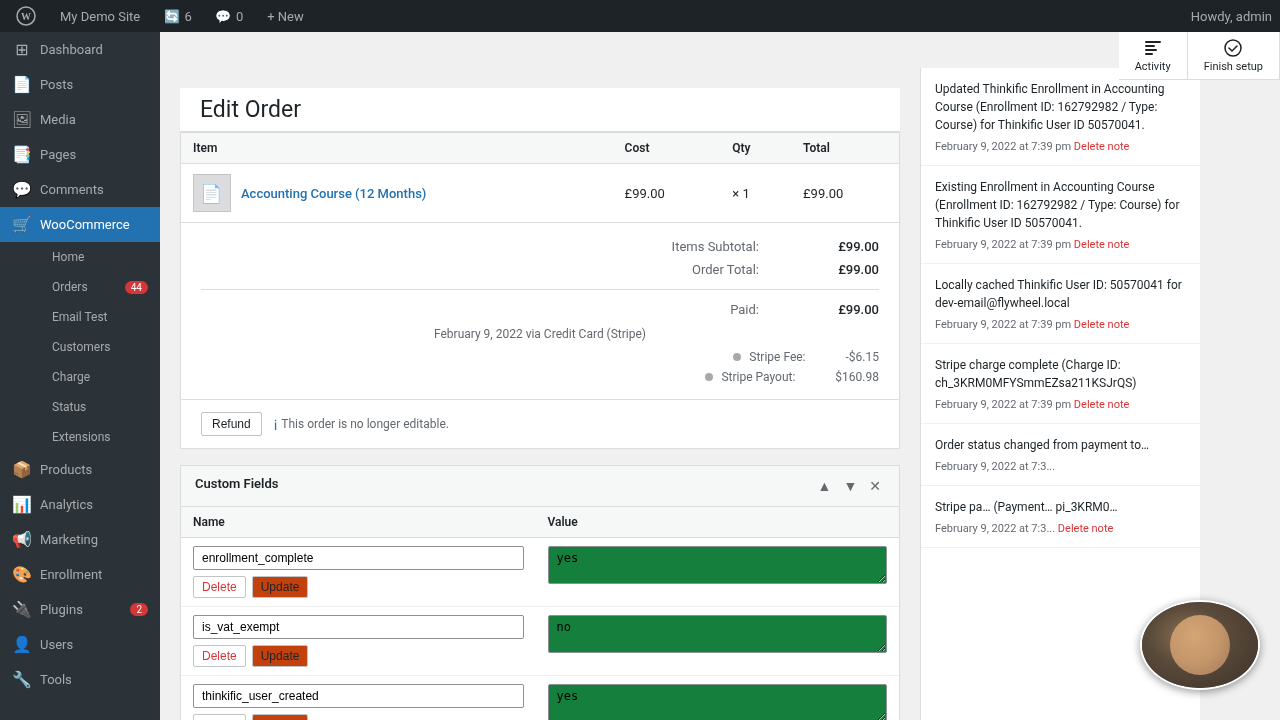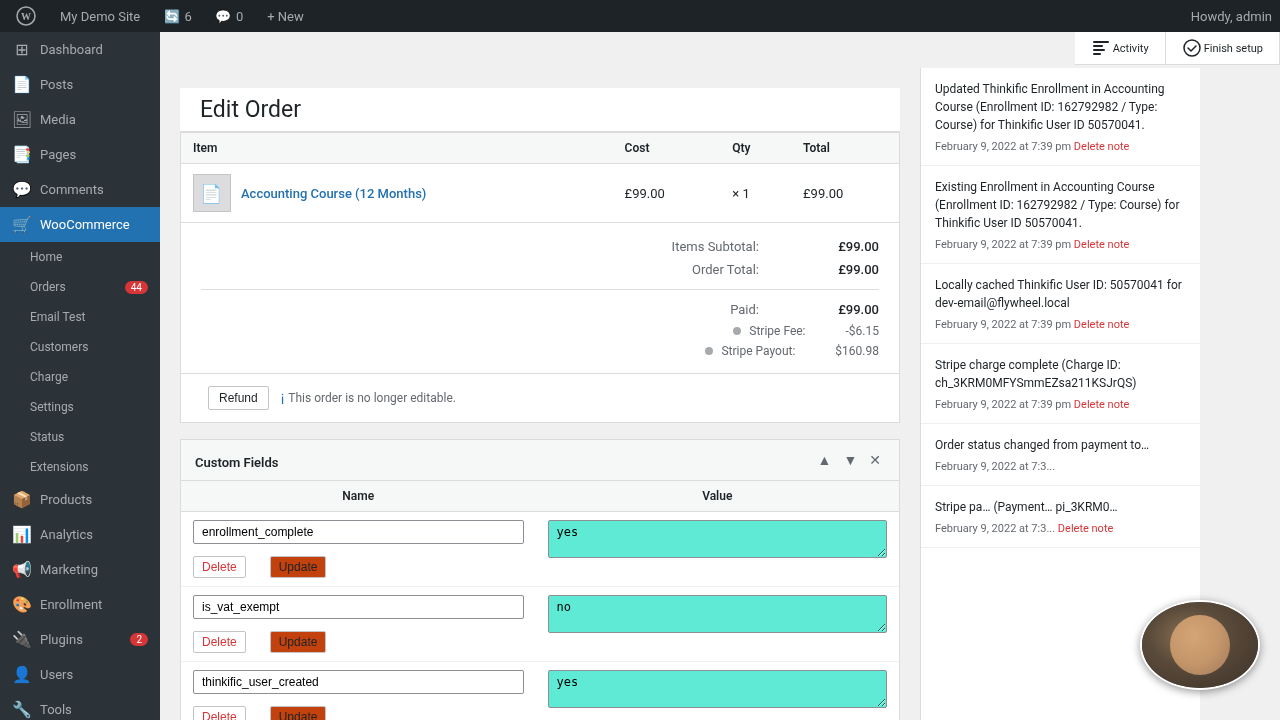--- a/index.html
+++ b/index.html
@@ -45,21 +45,21 @@
       gap: 8px;
       padding: 8px 12px;
       color: #a7aaad;
       cursor: pointer;
       font-size: 13px;
       text-decoration: none;
     }
     .sidebar-item.active { background: #2271b1; color: #fff; }
     .sidebar-item .menu-icon { width: 20px; text-align: center; font-size: 16px; }
     .sidebar-item .badge { background: #d63638; color: #fff; border-radius: 10px; font-size: 10px; padding: 1px 6px; margin-left: auto; }
-    .sidebar-sub { padding-left: 30px; font-size: 12px; }
+    .sidebar-sub { padding-left: 52px; font-size: 12px; }
 
     
     #main {
       margin-left: 160px;
       flex: 1;
       display: flex;
       flex-direction: column;
     }
 
     
@@ -79,21 +79,21 @@
       top: 32px;
       right: 0;
       background: #fff;
       border-bottom: 1px solid #dcdcde;
       display: flex;
       align-items: center;
       z-index: 100;
     }
     .top-action-btn {
       display: flex;
-      flex-direction: row;
+      flex-direction: column;
       align-items: center;
       padding: 6px 16px;
       cursor: pointer;
       border-right: 1px solid #dcdcde;
       font-size: 11px;
       color: #1d2327;
       gap: 2px;
     }
     .top-action-btn svg { width: 20px; height: 20px; }
 
@@ -157,21 +157,21 @@
     .paid-info { text-align: center; color: #646970; font-size: 12px; padding: 6px 0; }
     .stripe-row { display: flex; justify-content: flex-end; align-items: center; gap: 40px; padding: 3px 0; font-size: 12px; color: #646970; }
     .stripe-icon { display: inline-flex; align-items: center; gap: 4px; }
     .dot { width: 8px; height: 8px; border-radius: 50%; background: #a7aaad; display: inline-block; margin-right: 4px; }
 
     
     .order-actions {
       background: #fff;
       border: 1px solid #dcdcde;
       border-top: none;
-      padding: 12px 27px;
+      padding: 12px 20px;
       display: flex;
       align-items: center;
       gap: 12px;
     }
     .btn-refund {
       background: #fff;
       border: 1px solid #c3c4c7;
       color: #1d2327;
       padding: 4px 10px;
       border-radius: 2px;
@@ -188,39 +188,39 @@
     .not-editable-icon { color: #2271b1; font-size: 14px; }
 
     
     .custom-fields-section {
       background: #fff;
       border: 1px solid #dcdcde;
       margin-top: 16px;
     }
     .section-header {
       display: flex;
-      align-items: flex-end;
+      align-items: flex-start;
       justify-content: space-between;
       padding: 10px 14px;
       border-bottom: 1px solid #dcdcde;
       background: #f6f7f7;
       cursor: pointer;
     }
     .section-header-title { font-weight: 600; font-size: 13px; }
     .section-header-controls { display: flex; gap: 4px; }
     .section-ctrl-btn { background: none; border: none; cursor: pointer; color: #646970; padding: 2px 4px; font-size: 14px; }
 
     .custom-fields-table {
       width: 100%;
       border-collapse: collapse;
     }
     .custom-fields-table th {
       background: #f6f7f7;
       padding: 8px 12px;
-      text-align: center;
+      text-align: left;
       font-weight: 600;
       font-size: 12px;
       border-bottom: 1px solid #dcdcde;
     }
     .cf-row td {
       padding: 8px 12px;
       border-bottom: 1px solid #f0f0f1;
       vertical-align: top;
     }
     .cf-name-input {
@@ -230,25 +230,25 @@
       border-radius: 2px;
       font-size: 12px;
       background: #fff;
     }
     .cf-value-input {
       width: 100%;
       padding: 4px 8px;
       border: 1px solid #8c8f94;
       border-radius: 2px;
       font-size: 12px;
-      background: #5eead4;
+      background: #15803d;
       resize: vertical;
       min-height: 28px;
     }
-    .cf-buttons { display: flex; gap: 24px; margin-top: 12px; }
+    .cf-buttons { display: flex; gap: 6px; margin-top: 6px; }
     .btn-delete {
       background: #fff;
       border: 1px solid #c3c4c7;
       color: #d63638;
       padding: 3px 8px;
       border-radius: 2px;
       cursor: pointer;
       font-size: 12px;
     }
     .btn-update {
@@ -381,23 +381,20 @@
         <span class="badge">44</span>
       </li>
       <li class="sidebar-item sidebar-sub">
         <span>Email Test</span>
       </li>
       <li class="sidebar-item sidebar-sub">
         <span>Customers</span>
       </li>
       <li class="sidebar-item sidebar-sub">
         <span>Charge</span>
-      </li>
-      <li class="sidebar-item sidebar-sub">
-        <span>Settings</span>
       </li>
       <li class="sidebar-item sidebar-sub">
         <span>Status</span>
       </li>
       <li class="sidebar-item sidebar-sub">
         <span>Extensions</span>
       </li>
       <li class="sidebar-item">
         <span class="menu-icon">📦</span>
         <span>Products</span>
@@ -492,20 +489,21 @@
           </div>
           <div class="totals-row">
             <span class="totals-label">Order Total:</span>
             <span class="totals-value">£99.00</span>
           </div>
           <hr class="totals-divider">
           <div class="totals-row">
             <span class="totals-label">Paid:</span>
             <span class="totals-value">£99.00</span>
           </div>
+          <div class="paid-info">February 9, 2022 via Credit Card (Stripe)</div>
           <div class="stripe-row">
             <span class="stripe-icon">
               <span class="dot"></span>
               <span>Stripe Fee:</span>
             </span>
             <span>-$6.15</span>
           </div>
           <div class="stripe-row">
             <span class="stripe-icon">
               <span class="dot"></span>

